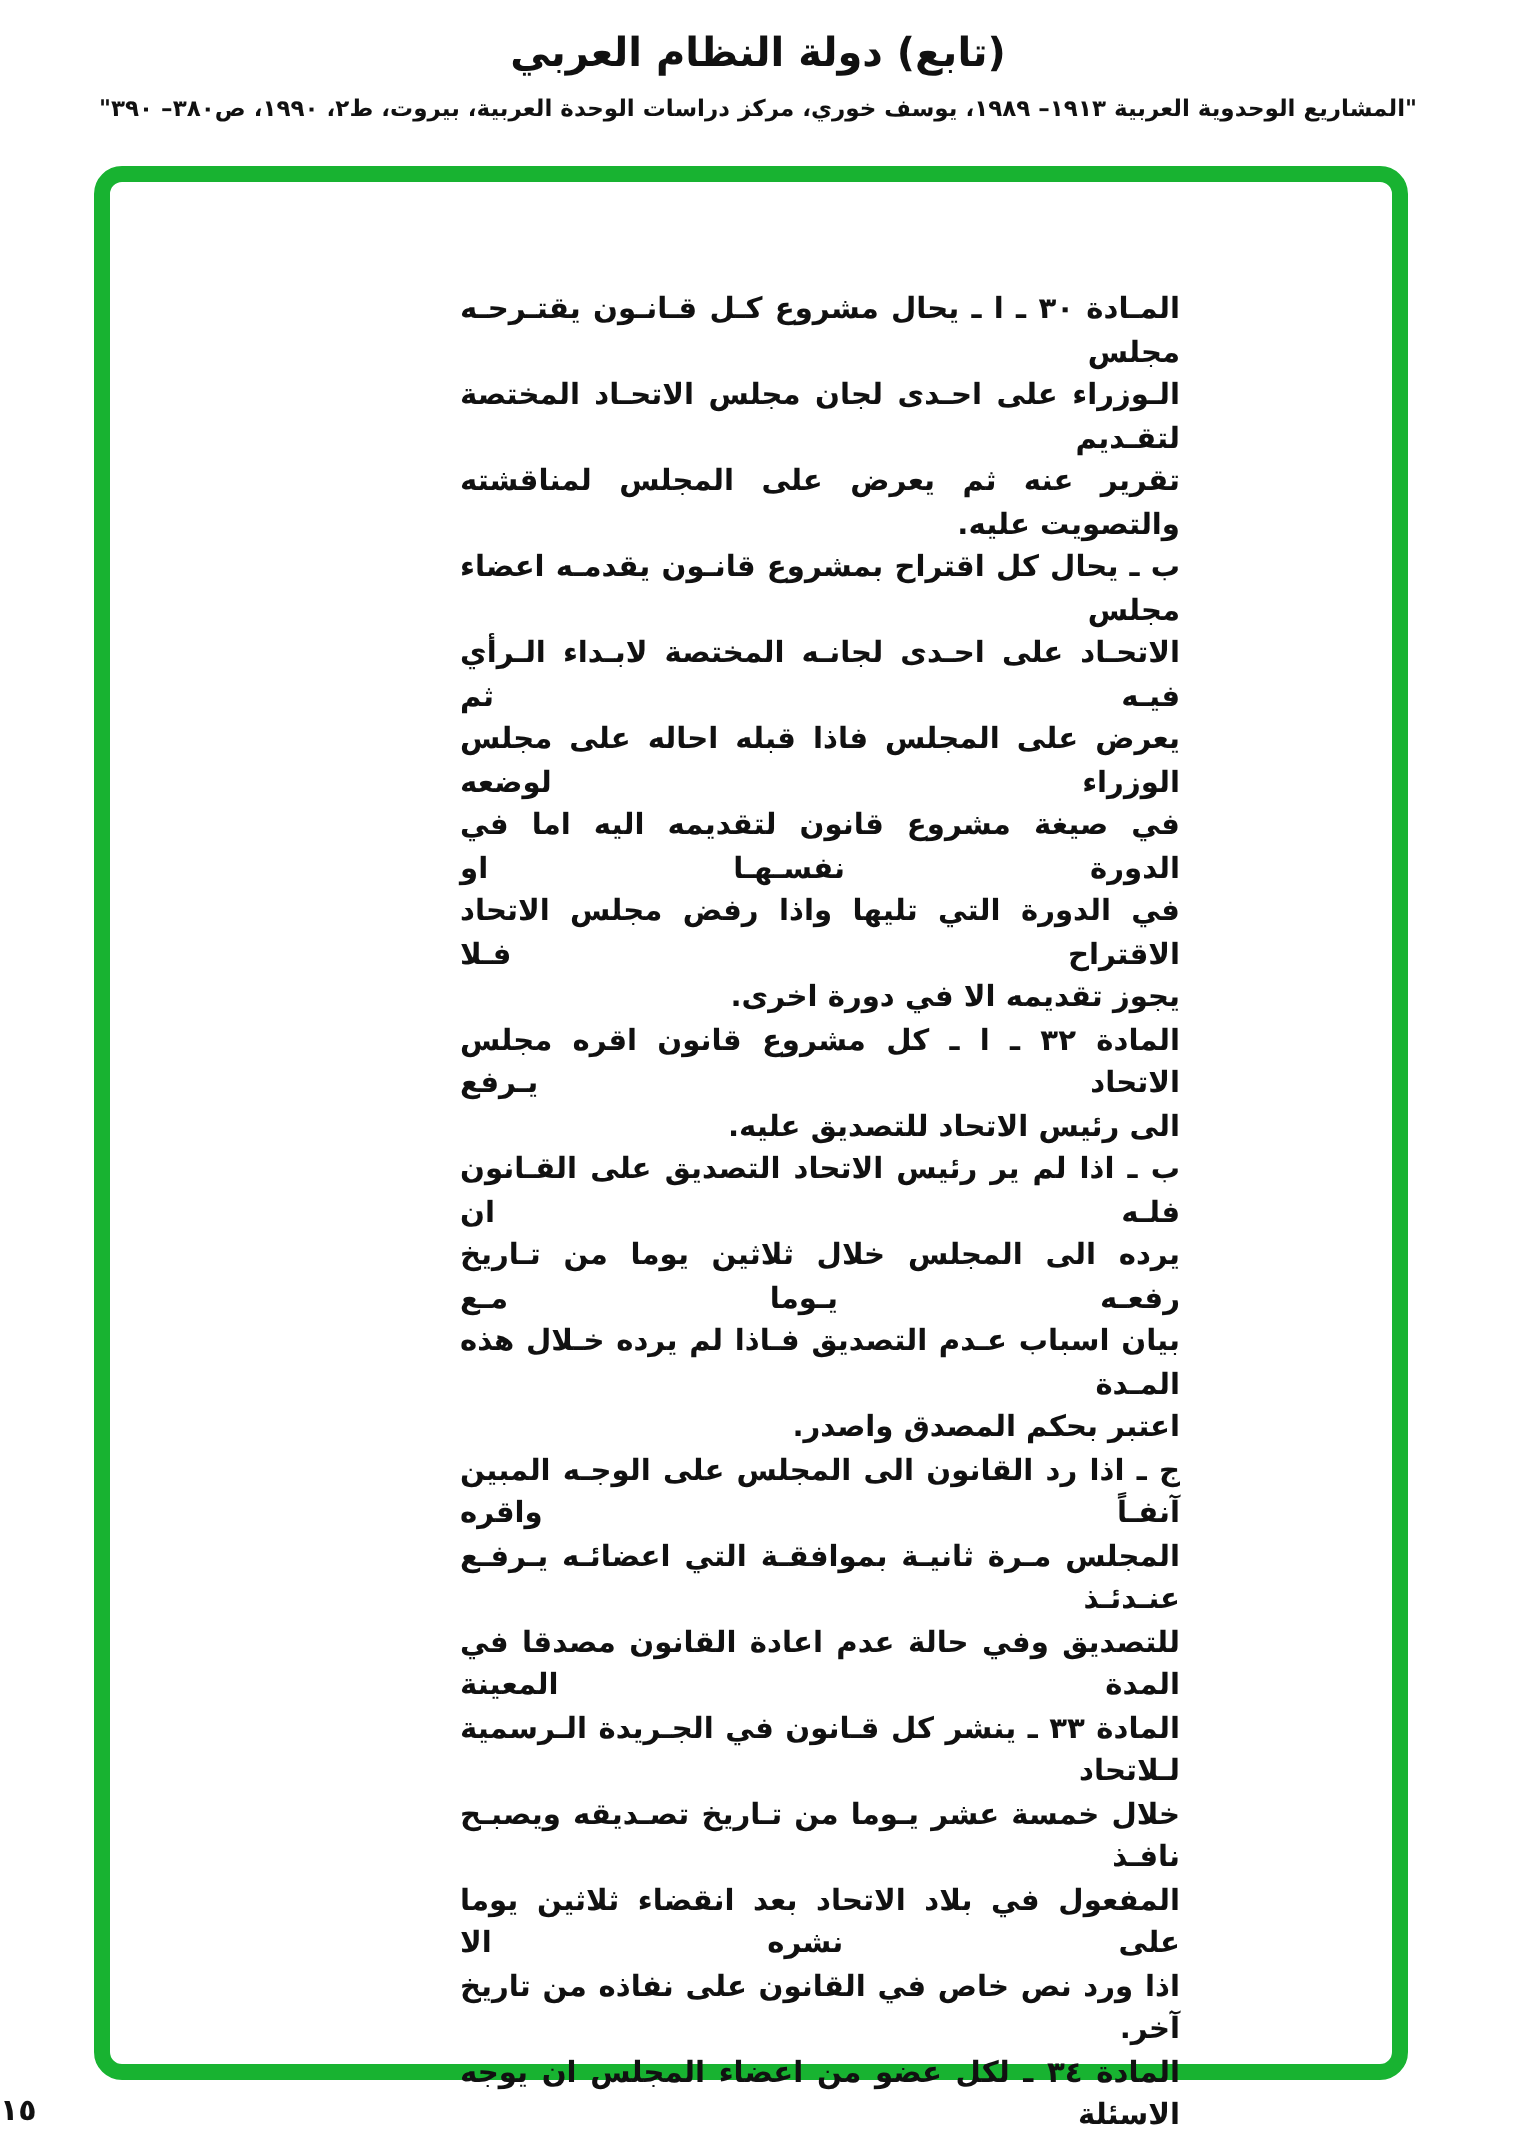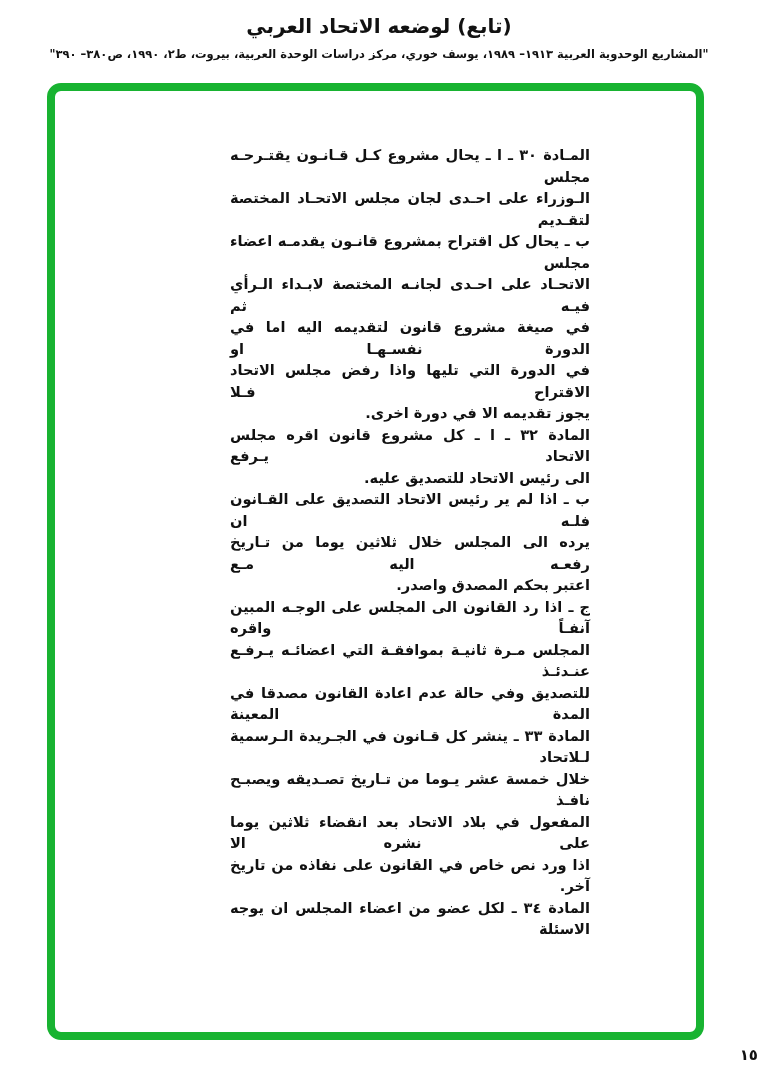--- a/index.html
+++ b/index.html
@@ -34,54 +34,57 @@
   .line {
     font-size:14.6px; line-height:21.5px;
     text-align:justify; text-align-last:justify;
     white-space:normal;
     margin-left:44px;
   }
   .line.last { text-align-last:right; }
 
   .pageno {
     position:absolute; top:1046px; left:0; right:0;
-    text-align:right; direction:rtl;
+    text-align:left; direction:rtl;
     font-size:15px; font-weight:bold;
   }
 </style>
 </head>
 <body>
 
 <div class="page">
 
-  <div class="title">(تابع) لوضعه الاتحاد العربي</div>
+  <div class="title">(تابع) دولة النظام العربي</div>
 
   <div class="citation">"المشاريع الوحدوية العربية ١٩١٣– ١٩٨٩، يوسف خوري، مركز دراسات الوحدة العربية، بيروت، ط٢، ١٩٩٠، ص٣٨٠– ٣٩٠"</div>
 
   <div class="frame" style="border-color: rgb(24, 179, 49);"></div>
 
   <div class="doc">
       <div class="para text">
         <div class="line">المـادة ٣٠ ـ ا ـ يحال مشروع كـل قـانـون يقتـرحـه مجلس</div>
         <div class="line">الـوزراء على احـدى لجان مجلس الاتحـاد المختصة لتقـديم</div>
+        <div class="line last">تقرير عنه ثم يعرض على المجلس لمناقشته والتصويت عليه.</div>
       </div>
       <div class="para text">
         <div class="line">ب ـ يحال كل اقتراح بمشروع قانـون يقدمـه اعضاء مجلس</div>
         <div class="line">الاتحـاد على احـدى لجانـه المختصة لابـداء الـرأي فيـه ثم</div>
+        <div class="line">يعرض على المجلس فاذا قبله احاله على مجلس الوزراء لوضعه</div>
         <div class="line">في صيغة مشروع قانون لتقديمه اليه اما في الدورة نفسـهـا او</div>
         <div class="line">في الدورة التي تليها واذا رفض مجلس الاتحاد الاقتراح فـلا</div>
         <div class="line last">يجوز تقديمه الا في دورة اخرى.</div>
       </div>
       <div class="para text">
         <div class="line">المادة ٣٢ ـ ا ـ كل مشروع قانون اقره مجلس الاتحاد يـرفع</div>
         <div class="line last">الى رئيس الاتحاد للتصديق عليه.</div>
       </div>
       <div class="para text">
         <div class="line">ب ـ اذا لم ير رئيس الاتحاد التصديق على القـانون فلـه ان</div>
-        <div class="line">يرده الى المجلس خلال ثلاثين يوما من تـاريخ رفعـه اليه مـع</div>
+        <div class="line">يرده الى المجلس خلال ثلاثين يوما من تـاريخ رفعـه يـوما مـع</div>
+        <div class="line">بيان اسباب عـدم التصديق فـاذا لم يرده خـلال هذه المـدة</div>
         <div class="line last">اعتبر بحكم المصدق واصدر.</div>
       </div>
       <div class="para text">
         <div class="line">ج ـ اذا رد القانون الى المجلس على الوجـه المبين آنفـاً واقره</div>
         <div class="line">المجلس مـرة ثانيـة بموافقـة التي اعضائـه يـرفـع عنـدئـذ</div>
         <div class="line">للتصديق وفي حالة عدم اعادة القانون مصدقا في المدة المعينة</div>
       </div>
       <div class="para text">
         <div class="line">المادة ٣٣ ـ ينشر كل قـانون في الجـريدة الـرسمية لـلاتحاد</div>
         <div class="line">خلال خمسة عشر يـوما من تـاريخ تصـديقه ويصبـح نافـذ</div>

